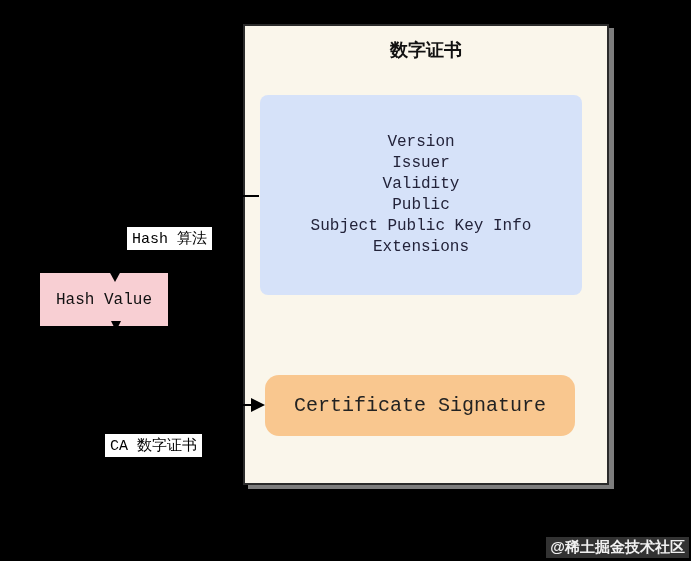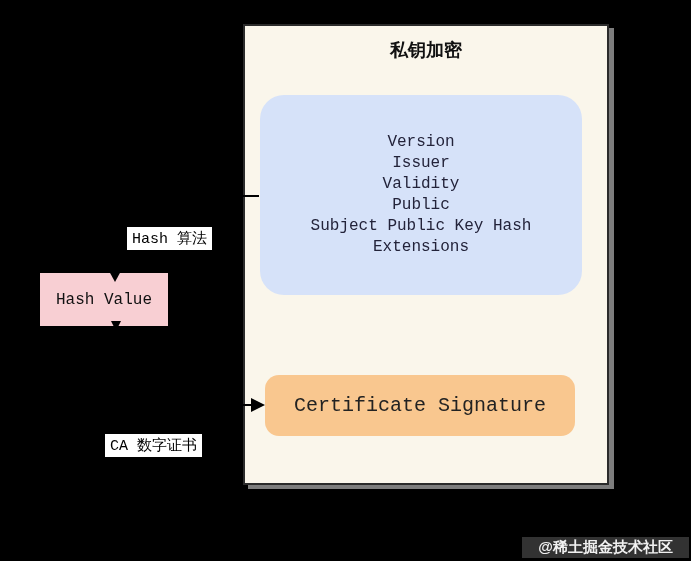--- a/index.html
+++ b/index.html
@@ -1,43 +1,43 @@
 <!DOCTYPE html>
 <html><head>
 <meta charset="utf-8">
 <style>
   *{box-sizing:border-box;}
   html,body{margin:0;padding:0;background:#000;}
   .canvas{position:relative;width:691px;height:561px;background:#000;overflow:hidden;font-family:"Liberation Mono",monospace;}
   .panel{position:absolute;left:243px;top:24px;width:366px;height:461px;background:#faf6eb;border:2px solid #2b2b2b;box-shadow:5px 4px 0 #7d7d7d;}
   .panel-title{position:absolute;left:0;right:0;top:12px;text-align:center;font-family:"Liberation Sans","DejaVu Sans",sans-serif;font-weight:bold;font-size:18px;color:#111;}
-  .fields-box{position:absolute;left:15px;top:69px;width:322px;height:200px;background:#d6e2f9;border-radius:24px;display:flex;flex-direction:column;justify-content:center;align-items:center;}
+  .fields-box{position:absolute;left:15px;top:69px;width:322px;height:200px;background:#d6e2f9;border-radius:8px;display:flex;flex-direction:column;justify-content:center;align-items:center;}
   .field-line{font-size:16px;line-height:21px;color:#23233a;}
   .sig-box{position:absolute;left:20px;top:349px;width:310px;height:61px;background:#f9c78f;border-radius:14px;display:flex;align-items:center;justify-content:center;}
   .sig-text{font-size:20px;color:#222;}
   .side-label{position:absolute;background:#fff;color:#000;font-size:15px;padding:2px 5px;white-space:nowrap;margin-top:43px;}
   .hash-label{left:127px;top:184px;}
   .ca-label{left:105px;top:391px;}
   .pink-box{position:absolute;left:40px;top:273px;width:128px;height:53px;background:#f8cfd3;display:flex;align-items:center;justify-content:center;font-size:16px;color:#111;}
-  .watermark{position:absolute;right:2px;bottom:3px;font-size:15px;font-weight:bold;color:rgba(255,255,255,.93);background:rgba(100,100,100,.5);padding:1px 16px;font-family:"Liberation Sans","DejaVu Sans",sans-serif;}
+  .watermark{position:absolute;right:2px;bottom:3px;font-size:15px;font-weight:bold;color:rgba(255,255,255,.93);background:rgba(100,100,100,.5);padding:1px 4px;font-family:"Liberation Sans","DejaVu Sans",sans-serif;}
   .arrows{position:absolute;left:0;top:0;width:691px;height:561px;pointer-events:none;}
 </style>
 </head>
 <body>
 
 <div class="canvas">
 
   <div class="panel">
-    <div class="panel-title">私钥加密</div>
+    <div class="panel-title">数字证书</div>
     <div class="fields-box">
       <div class="field-line">Version</div>
       <div class="field-line">Issuer</div>
       <div class="field-line">Validity</div>
       <div class="field-line">Public</div>
-      <div class="field-line">Subject Public Key Hash</div>
+      <div class="field-line">Subject Public Key Info</div>
       <div class="field-line">Extensions</div>
     </div>
     <div class="sig-box">
       <div class="sig-text">Certificate Signature</div>
     </div>
   </div>
 
   <div class="side-label hash-label">Hash 算法</div>
   <div class="pink-box">Hash Value</div>
   <div class="side-label ca-label">CA 数字证书</div>

